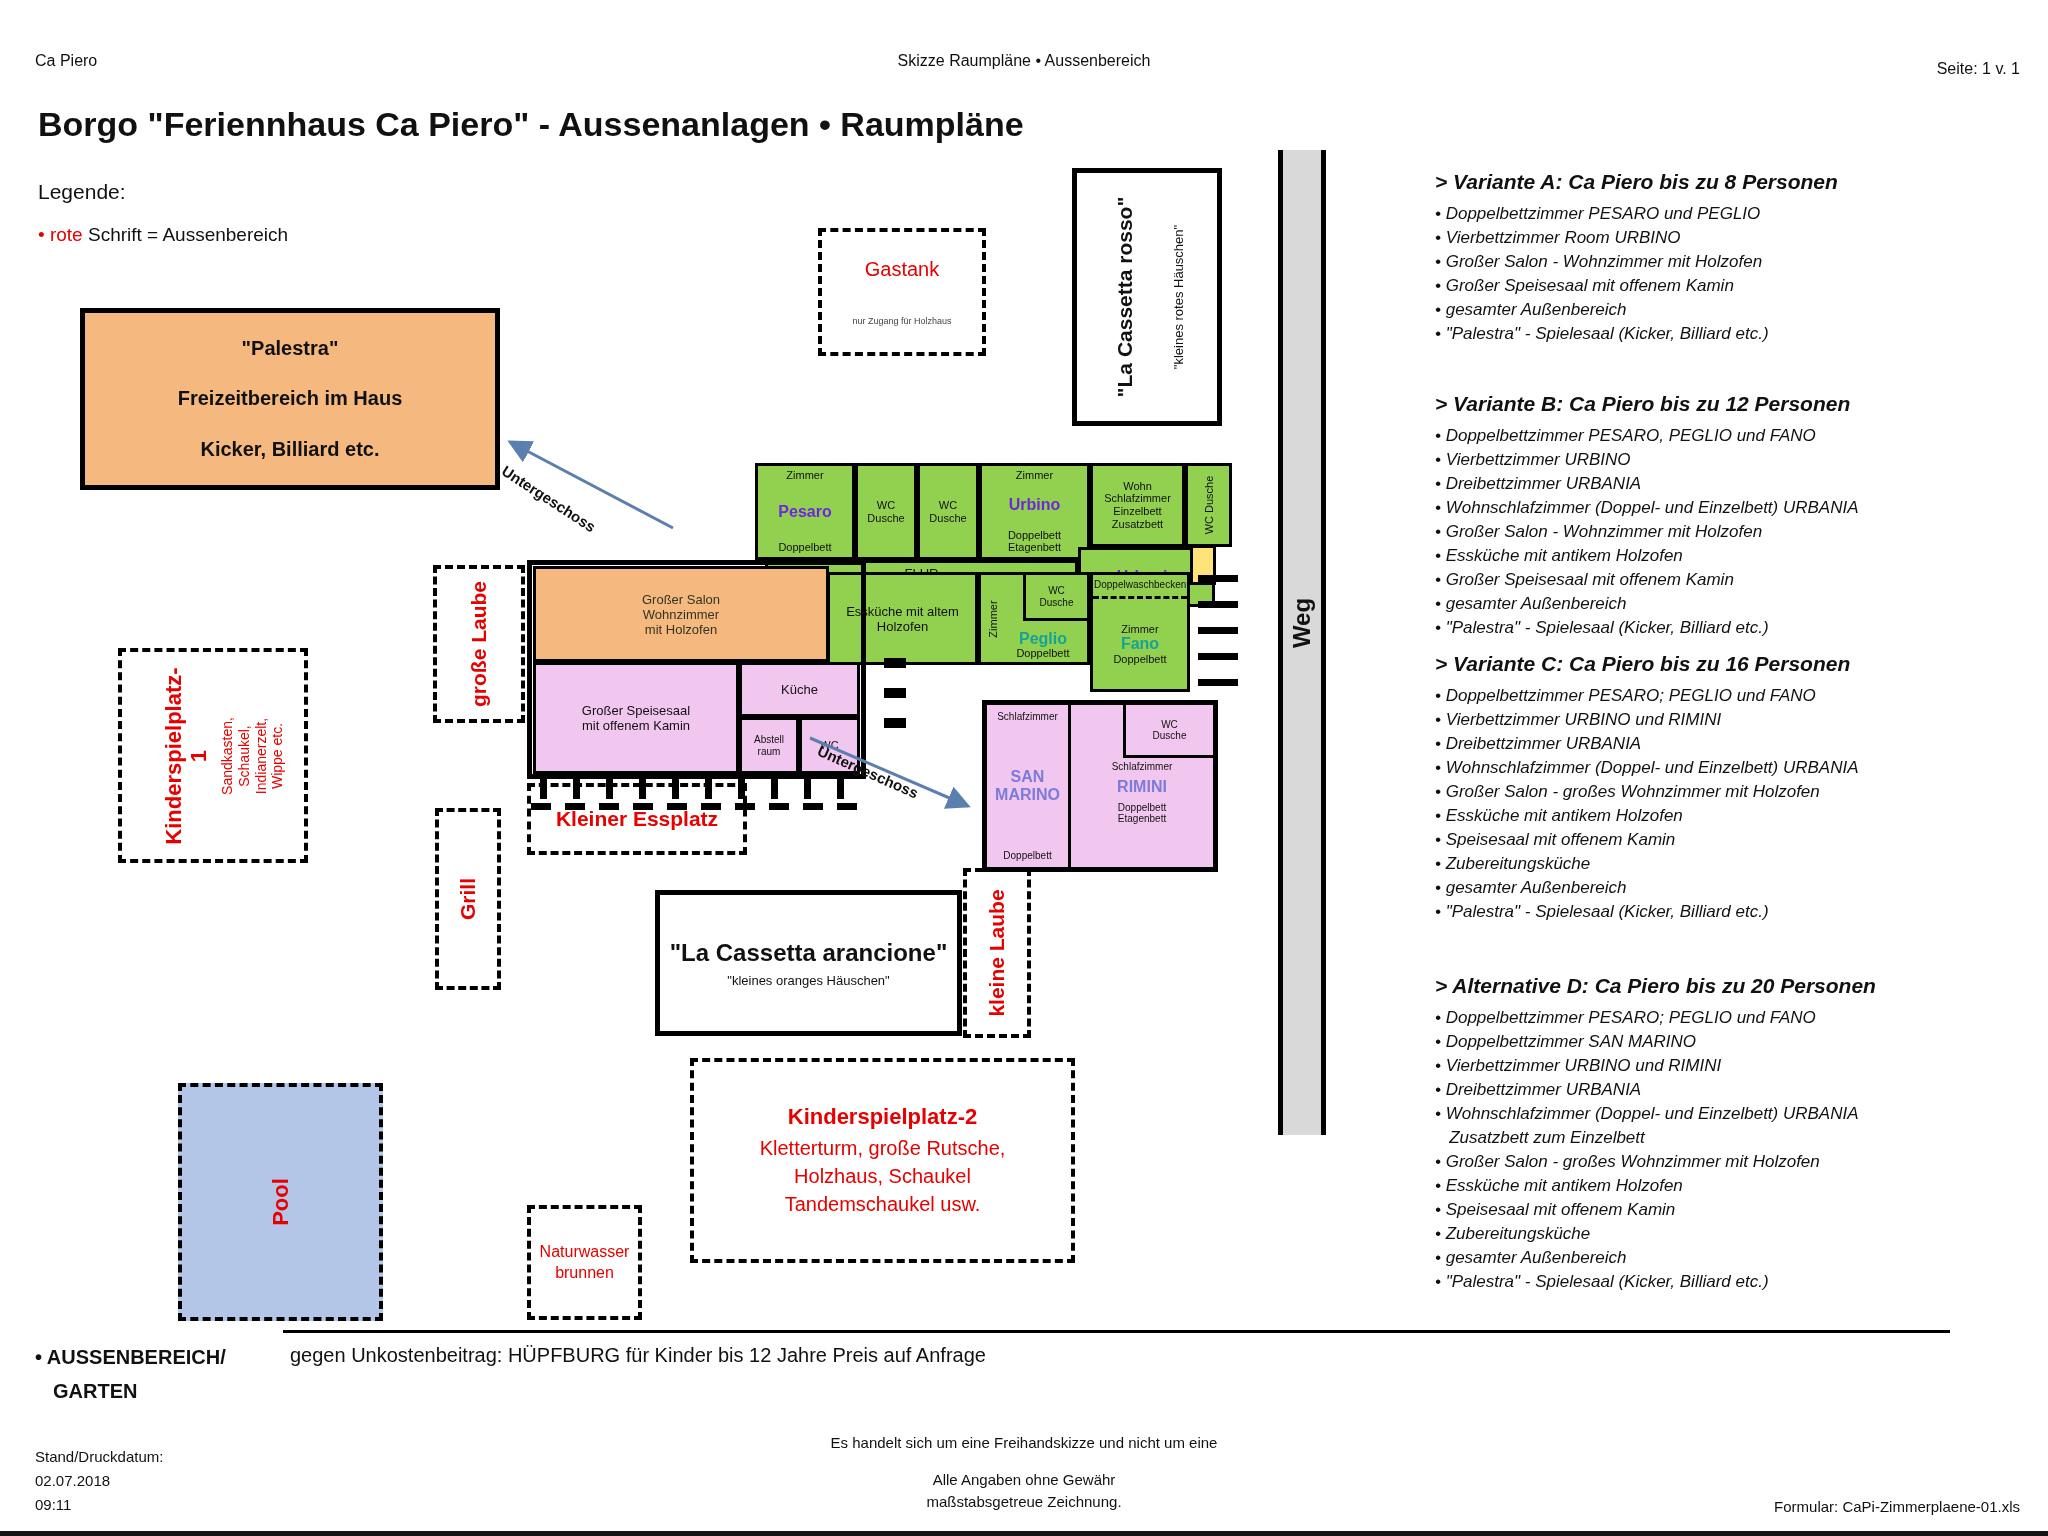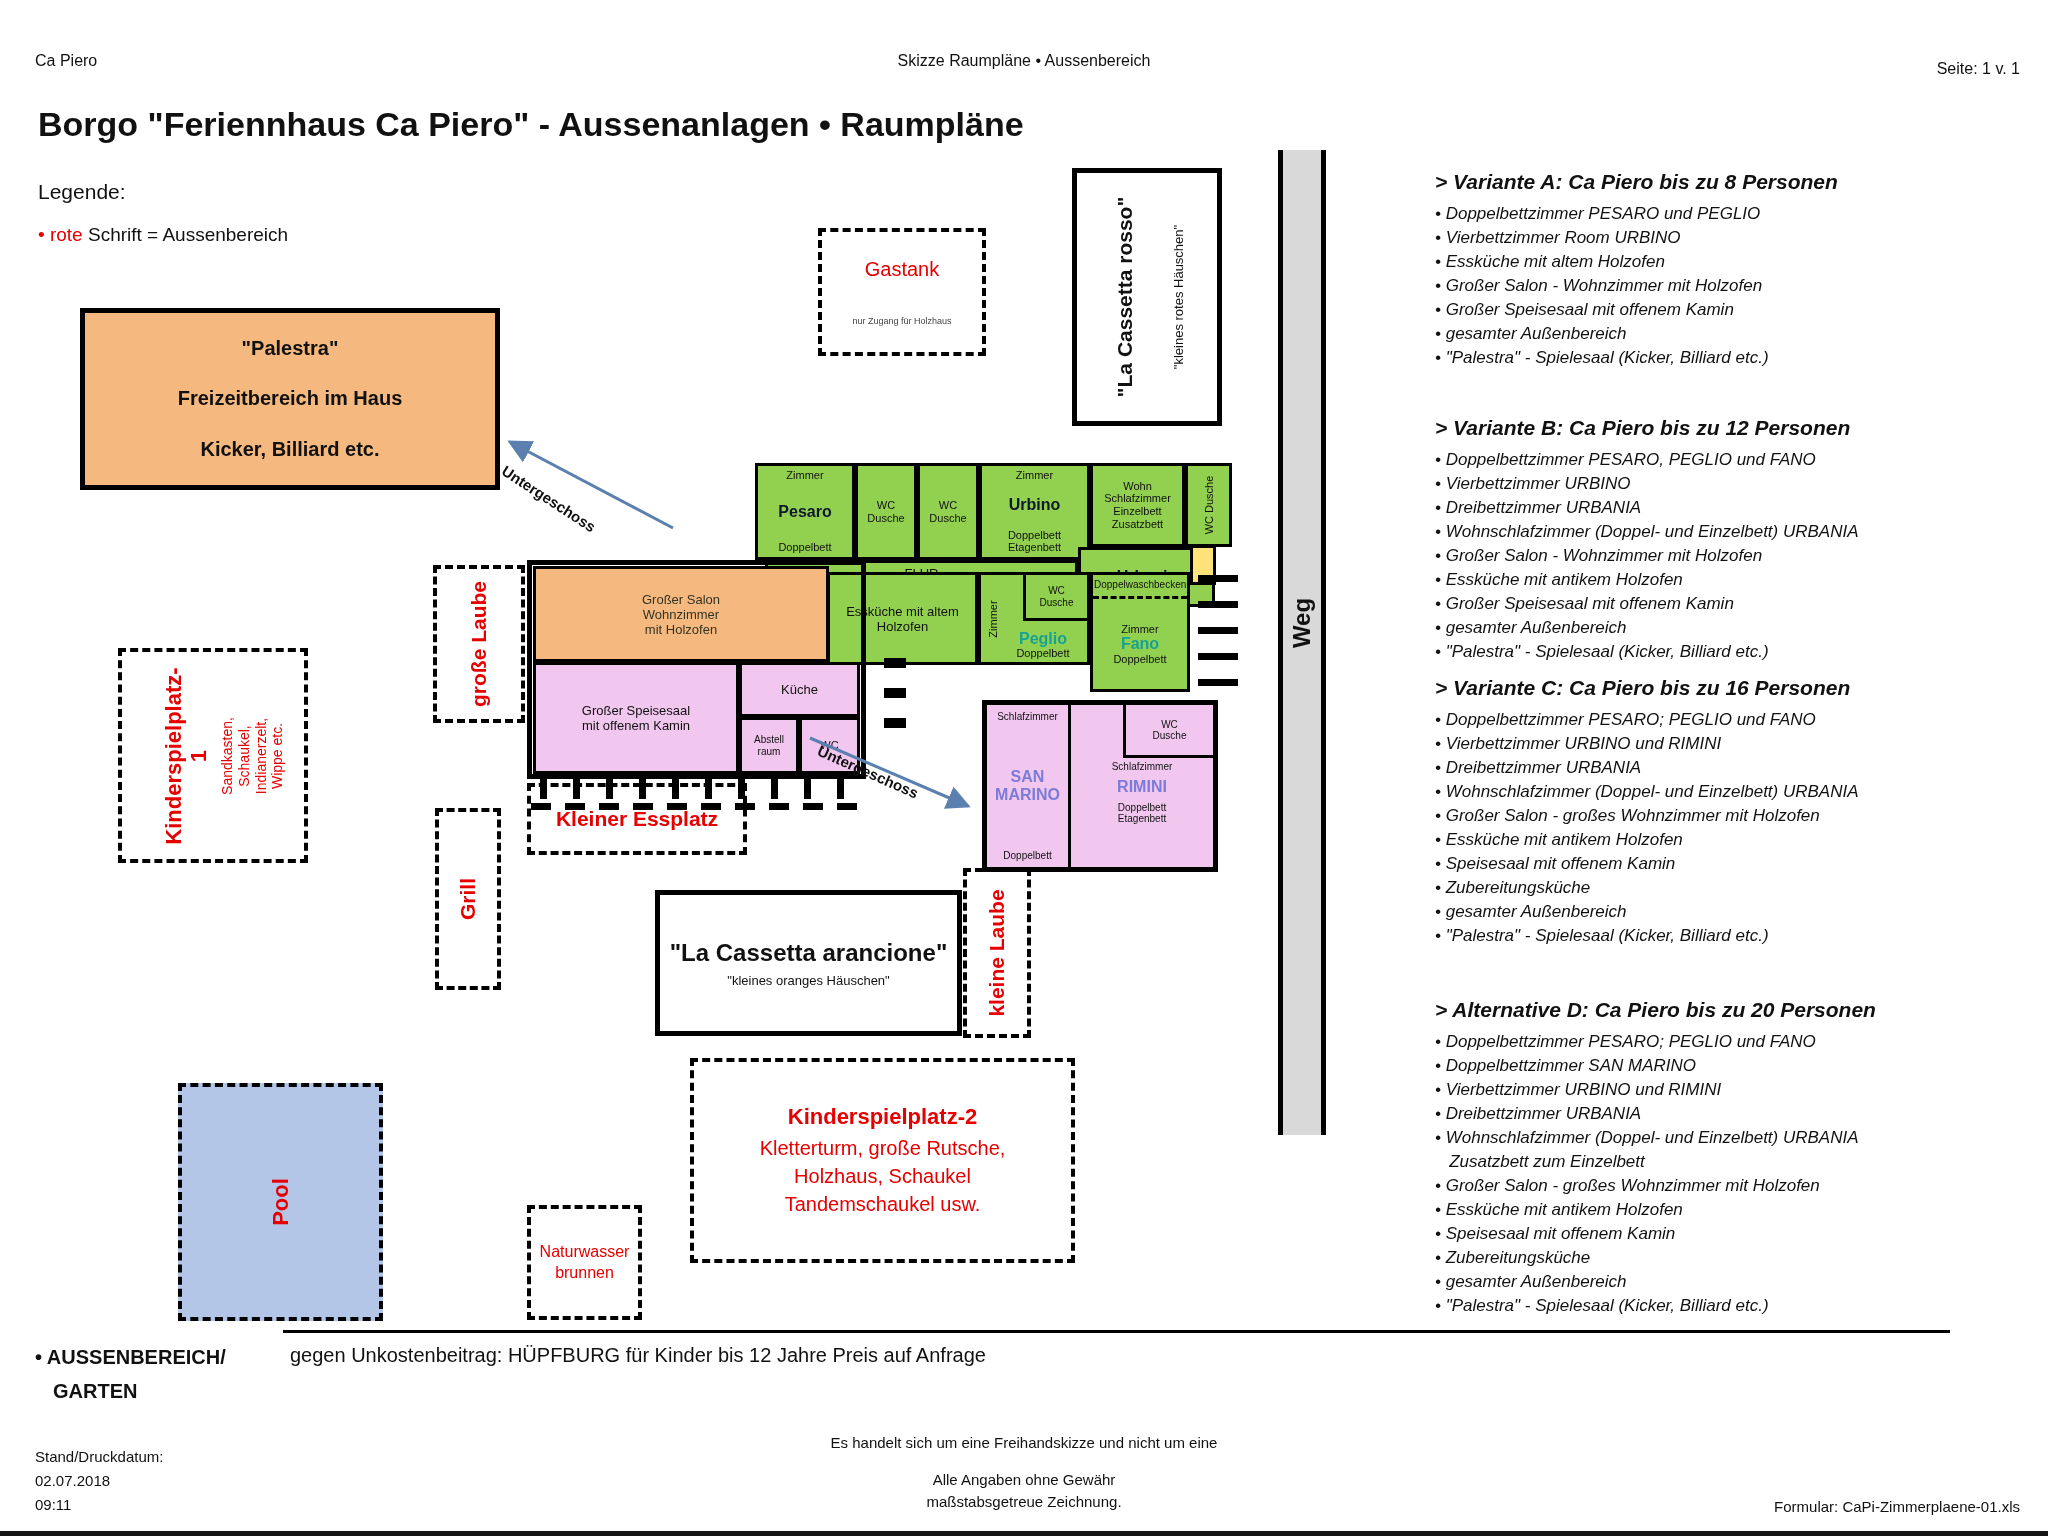--- a/index.html
+++ b/index.html
@@ -16,21 +16,21 @@
   .red{color:#e60000;}
   .outlabel{color:#e60000;font-weight:bold;font-size:21px;}
   .vrot{position:absolute;top:50%;left:50%;transform:translate(-50%,-50%) rotate(-90deg);white-space:nowrap;}
   .room{position:absolute;box-sizing:border-box;border:3px solid #000;background:#92d050;
         display:flex;flex-direction:column;align-items:center;text-align:center;padding:3px;}
   .room.sb{justify-content:space-between;}
   .room.cc{justify-content:center;}
   .pinkroom{background:#f2c7ef;}
   .tiny{font-size:11px;line-height:1.15;}
   .t10{font-size:10px;line-height:1.12;}
-  .rname{font-weight:bold;font-size:16px;color:#0f172a;line-height:1.1;}
+  .rname{font-weight:bold;font-size:16px;color:#6d28d9;line-height:1.1;}
   .rname.teal{color:#16a394;}
   .rname.violet{color:#7b7bd8;}
   .hdr{font-size:16px;}
   .variant-block{width:585px;}
   .variant-heading{font-size:21px;font-weight:bold;margin:0 0 8px 0;}
   ul.vlist{list-style:none;margin:0;padding:0;font-size:17px;line-height:24px;white-space:pre-wrap;}
   .ftr{font-size:15px;line-height:1.6;}
   .arrowlbl{font-weight:bold;font-size:15px;white-space:nowrap;}
 </style>
 </head>
@@ -62,21 +62,21 @@
   <div class="vrot" style="left:34%;font-weight:bold;font-size:21px;">"La Cassetta rosso"</div>
   <div class="vrot" style="left:72%;font-size:13px;">"kleines rotes Häuschen"</div>
 </div>
 
 <div class="abs" style="left:1278px;top:150px;width:48px;height:985px;background:#d9d9d9;border-left:5px solid #000;border-right:5px solid #000;">
   <div class="vrot" style="top:48%;font-weight:bold;font-size:24px;">Weg</div>
 </div>
 
 <div class="abs variant-block" style="left:1435px;top:170px;font-style:italic;">
   <h2 class="variant-heading" style="margin-top:0;">&gt; Variante A: Ca Piero bis zu 8 Personen</h2>
-  <ul class="vlist"><li>• Doppelbettzimmer PESARO und PEGLIO</li><li>• Vierbettzimmer Room URBINO</li><li>• Essküche mit altem Holzofen</li><li>• Großer Salon - Wohnzimmer mit Holzofen</li><li>• Großer Speisesaal mit offenem Kamin</li><li>• gesamter Außenbereich</li><li>• "Palestra" - Spielesaal (Kicker, Billiard etc.)</li></ul>
+  <ul class="vlist"><li>• Doppelbettzimmer PESARO und PEGLIO</li><li>• Vierbettzimmer Room URBINO</li><li>• Großer Salon - Wohnzimmer mit Holzofen</li><li>• Großer Speisesaal mit offenem Kamin</li><li>• gesamter Außenbereich</li><li>• "Palestra" - Spielesaal (Kicker, Billiard etc.)</li></ul>
   <h2 class="variant-heading" style="margin-top:46px;">&gt; Variante B: Ca Piero bis zu 12 Personen</h2>
   <ul class="vlist"><li>• Doppelbettzimmer PESARO, PEGLIO und FANO</li><li>• Vierbettzimmer URBINO</li><li>• Dreibettzimmer URBANIA</li><li>• Wohnschlafzimmer (Doppel- und Einzelbett) URBANIA</li><li>• Großer Salon - Wohnzimmer mit Holzofen</li><li>• Essküche mit antikem Holzofen</li><li>• Großer Speisesaal mit offenem Kamin</li><li>• gesamter Außenbereich</li><li>• "Palestra" - Spielesaal (Kicker, Billiard etc.)</li></ul>
   <h2 class="variant-heading" style="margin-top:12px;">&gt; Variante C: Ca Piero bis zu 16 Personen</h2>
   <ul class="vlist"><li>• Doppelbettzimmer PESARO; PEGLIO und FANO</li><li>• Vierbettzimmer URBINO und RIMINI</li><li>• Dreibettzimmer URBANIA</li><li>• Wohnschlafzimmer (Doppel- und Einzelbett) URBANIA</li><li>• Großer Salon - großes Wohnzimmer mit Holzofen</li><li>• Essküche mit antikem Holzofen</li><li>• Speisesaal mit offenem Kamin</li><li>• Zubereitungsküche</li><li>• gesamter Außenbereich</li><li>• "Palestra" - Spielesaal (Kicker, Billiard etc.)</li></ul>
   <h2 class="variant-heading" style="margin-top:50px;">&gt; Alternative D: Ca Piero bis zu 20 Personen</h2>
   <ul class="vlist"><li>• Doppelbettzimmer PESARO; PEGLIO und FANO</li><li>• Doppelbettzimmer SAN MARINO</li><li>• Vierbettzimmer URBINO und RIMINI</li><li>• Dreibettzimmer URBANIA</li><li>• Wohnschlafzimmer (Doppel- und Einzelbett) URBANIA</li><li>   Zusatzbett zum Einzelbett</li><li>• Großer Salon - großes Wohnzimmer mit Holzofen</li><li>• Essküche mit antikem Holzofen</li><li>• Speisesaal mit offenem Kamin</li><li>• Zubereitungsküche</li><li>• gesamter Außenbereich</li><li>• "Palestra" - Spielesaal (Kicker, Billiard etc.)</li></ul>
 </div>
 
 <div class="room sb" style="left:755px;top:463px;width:100px;height:97px;">
   <div class="tiny">Zimmer</div>

